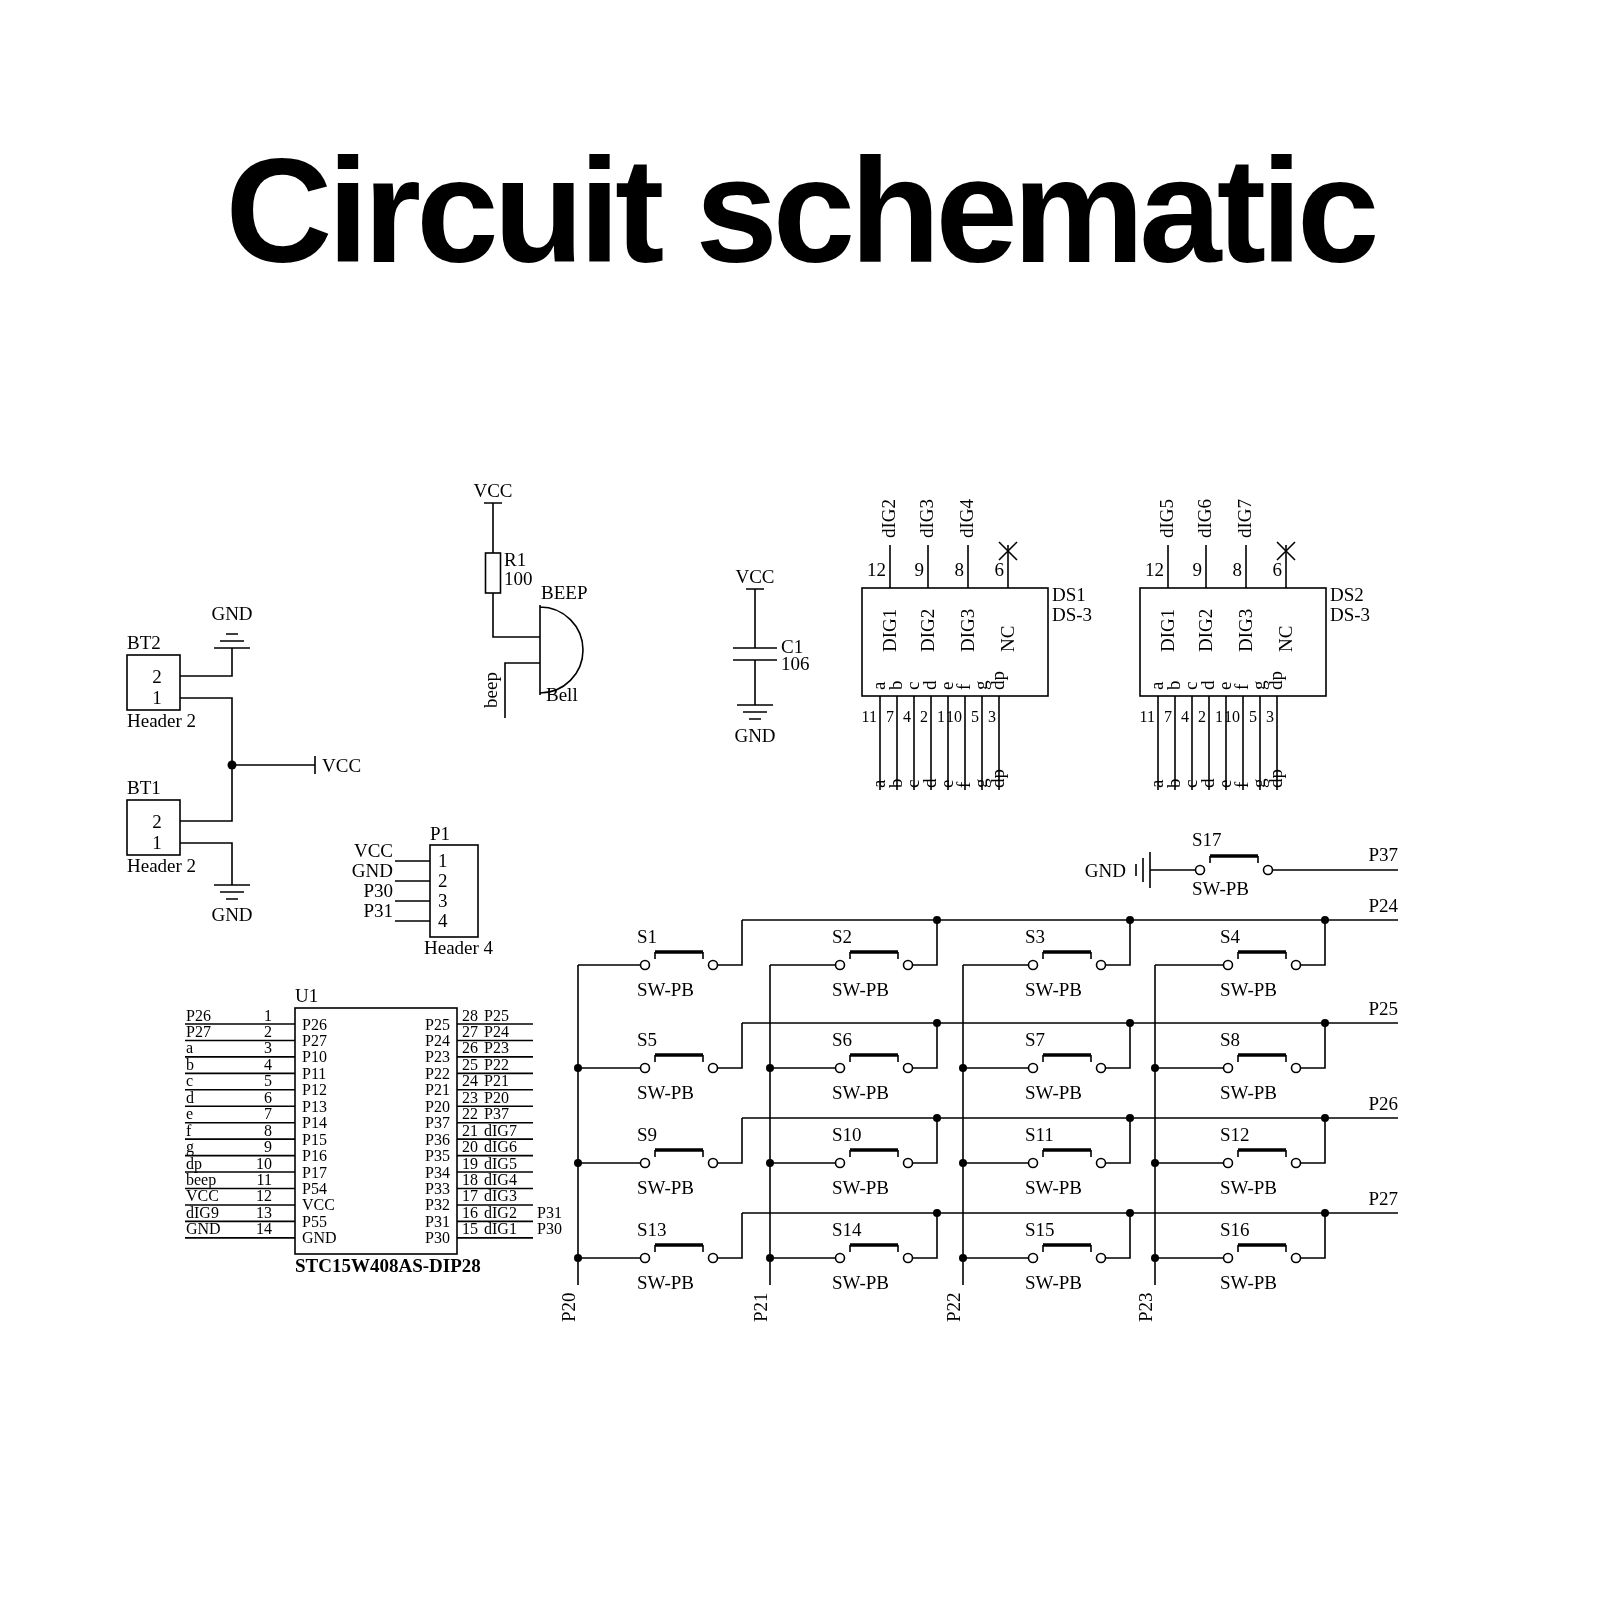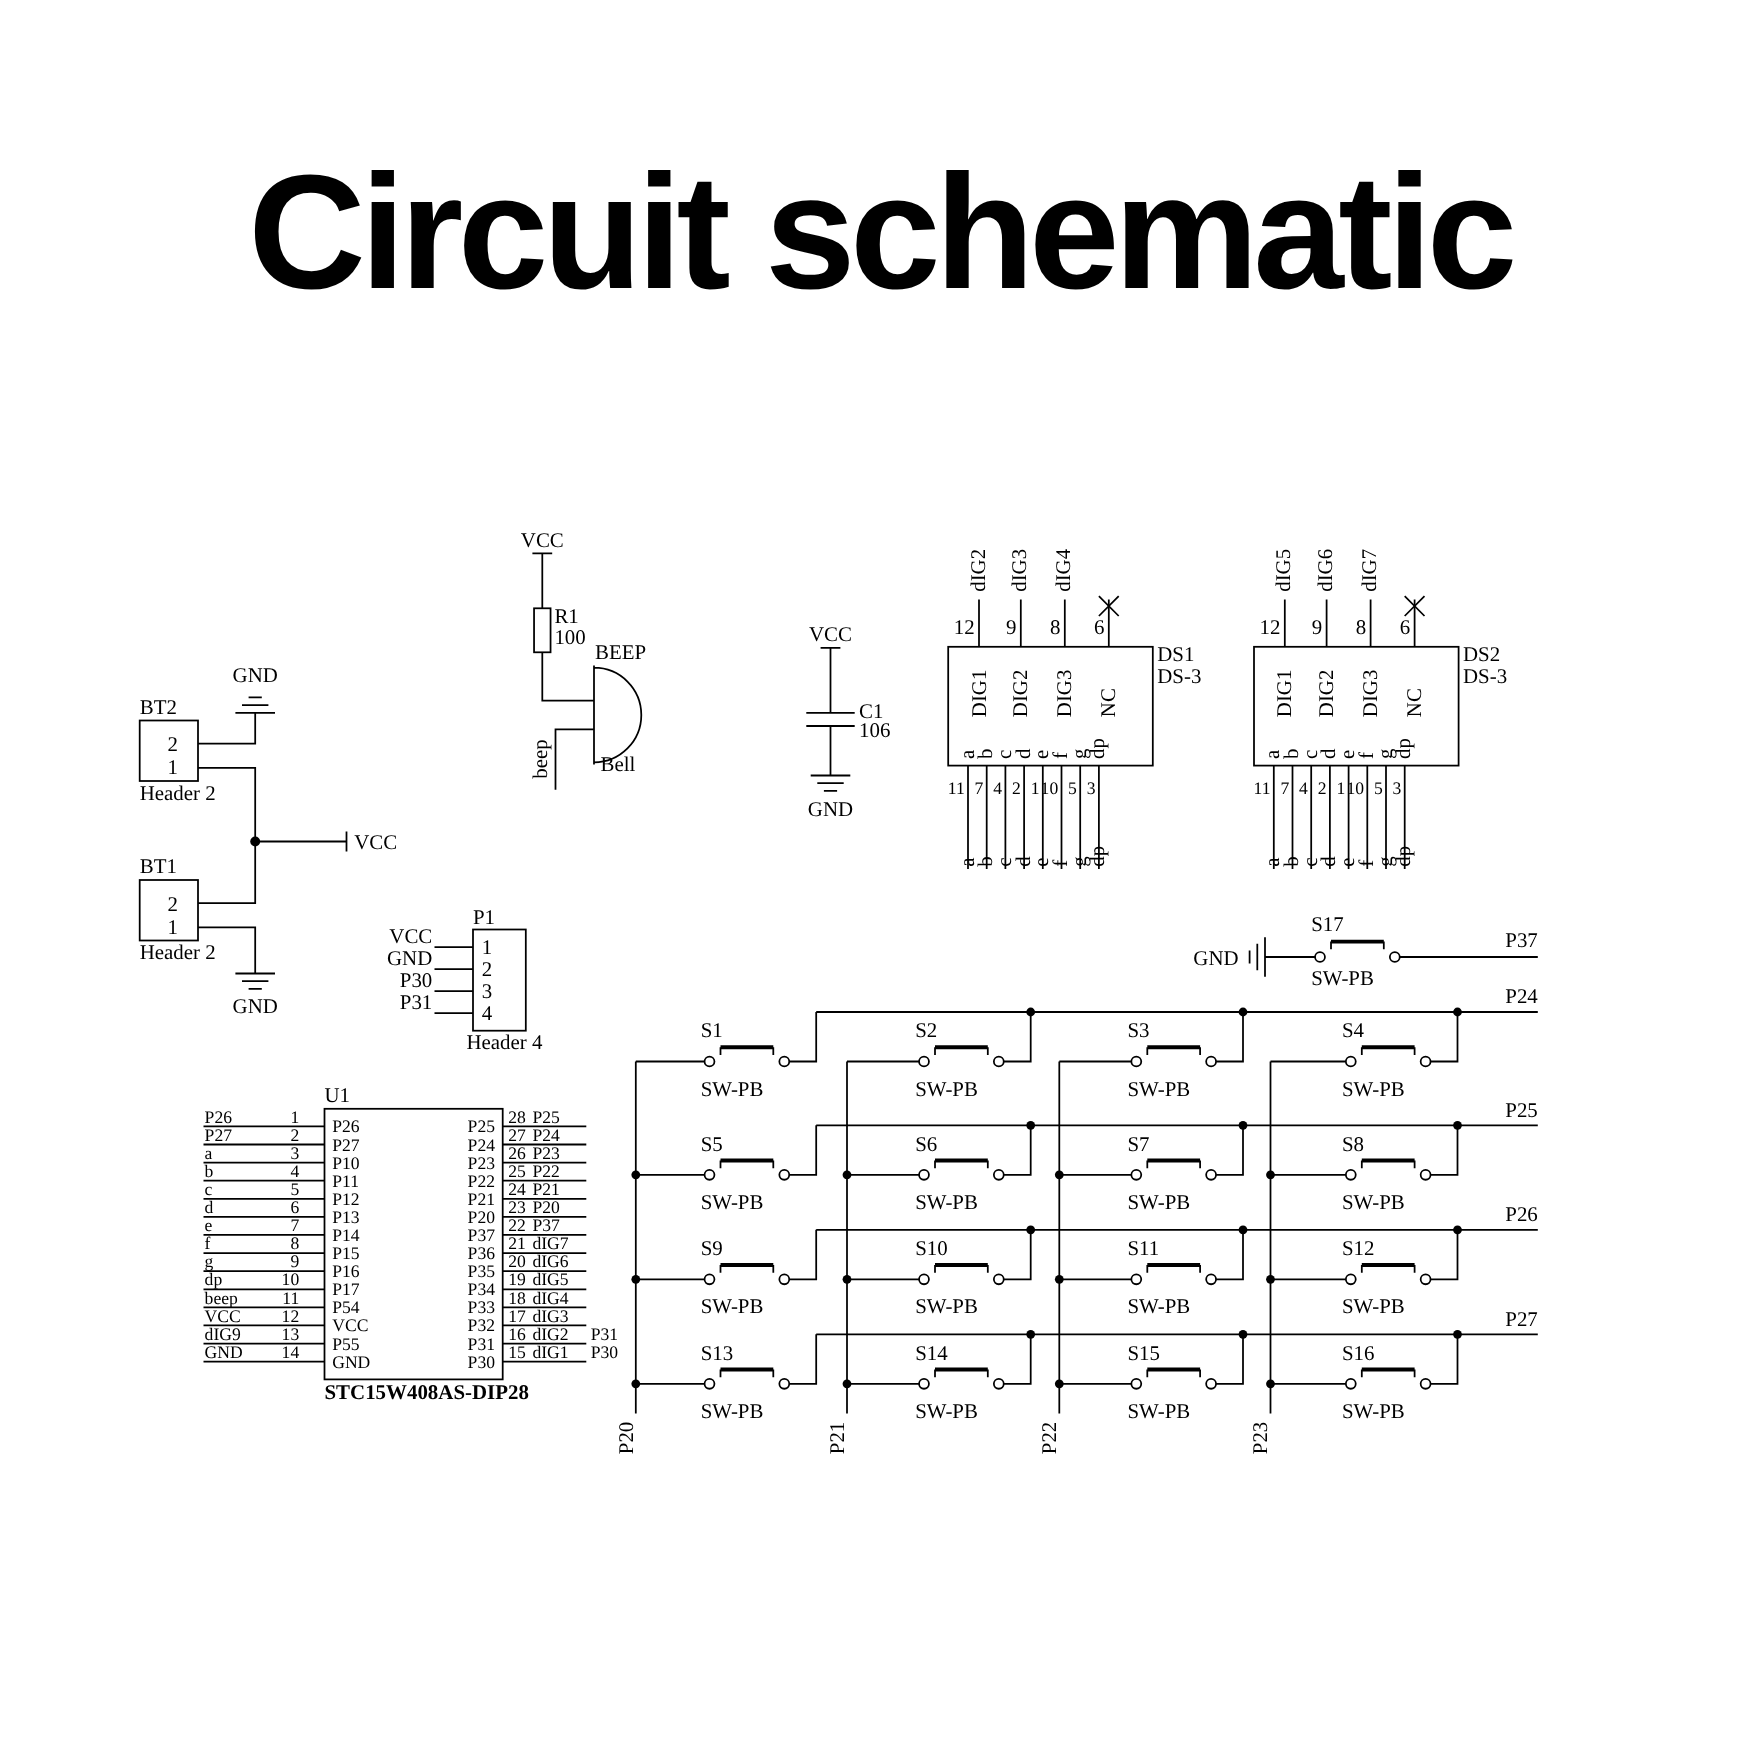--- a/index.html
+++ b/index.html
@@ -1,16 +1,16 @@
 <!DOCTYPE html>
 <html><head>
 <meta charset="utf-8">
 <style>
   html,body{margin:0;padding:0;background:#ffffff;}
-  .stage{width:1600px;height:1600px;position:relative;background:#b91c1c;overflow:hidden;}
+  .stage{width:1600px;height:1336px;position:relative;background:#15803d;overflow:hidden;}
   svg{display:block;}
   svg text{font-family:"Liberation Serif", serif;fill:#000;}
   .t{font-size:19px;}
   .ts{font-size:16px;}
   .am{text-anchor:middle;}
   .ae{text-anchor:end;}
   .b{font-weight:bold;}
   .w{fill:none;stroke:#000;stroke-width:1.6;}
   .w3{fill:none;stroke:#000;stroke-width:3.5;}
   .dot{fill:#000;stroke:none;}

